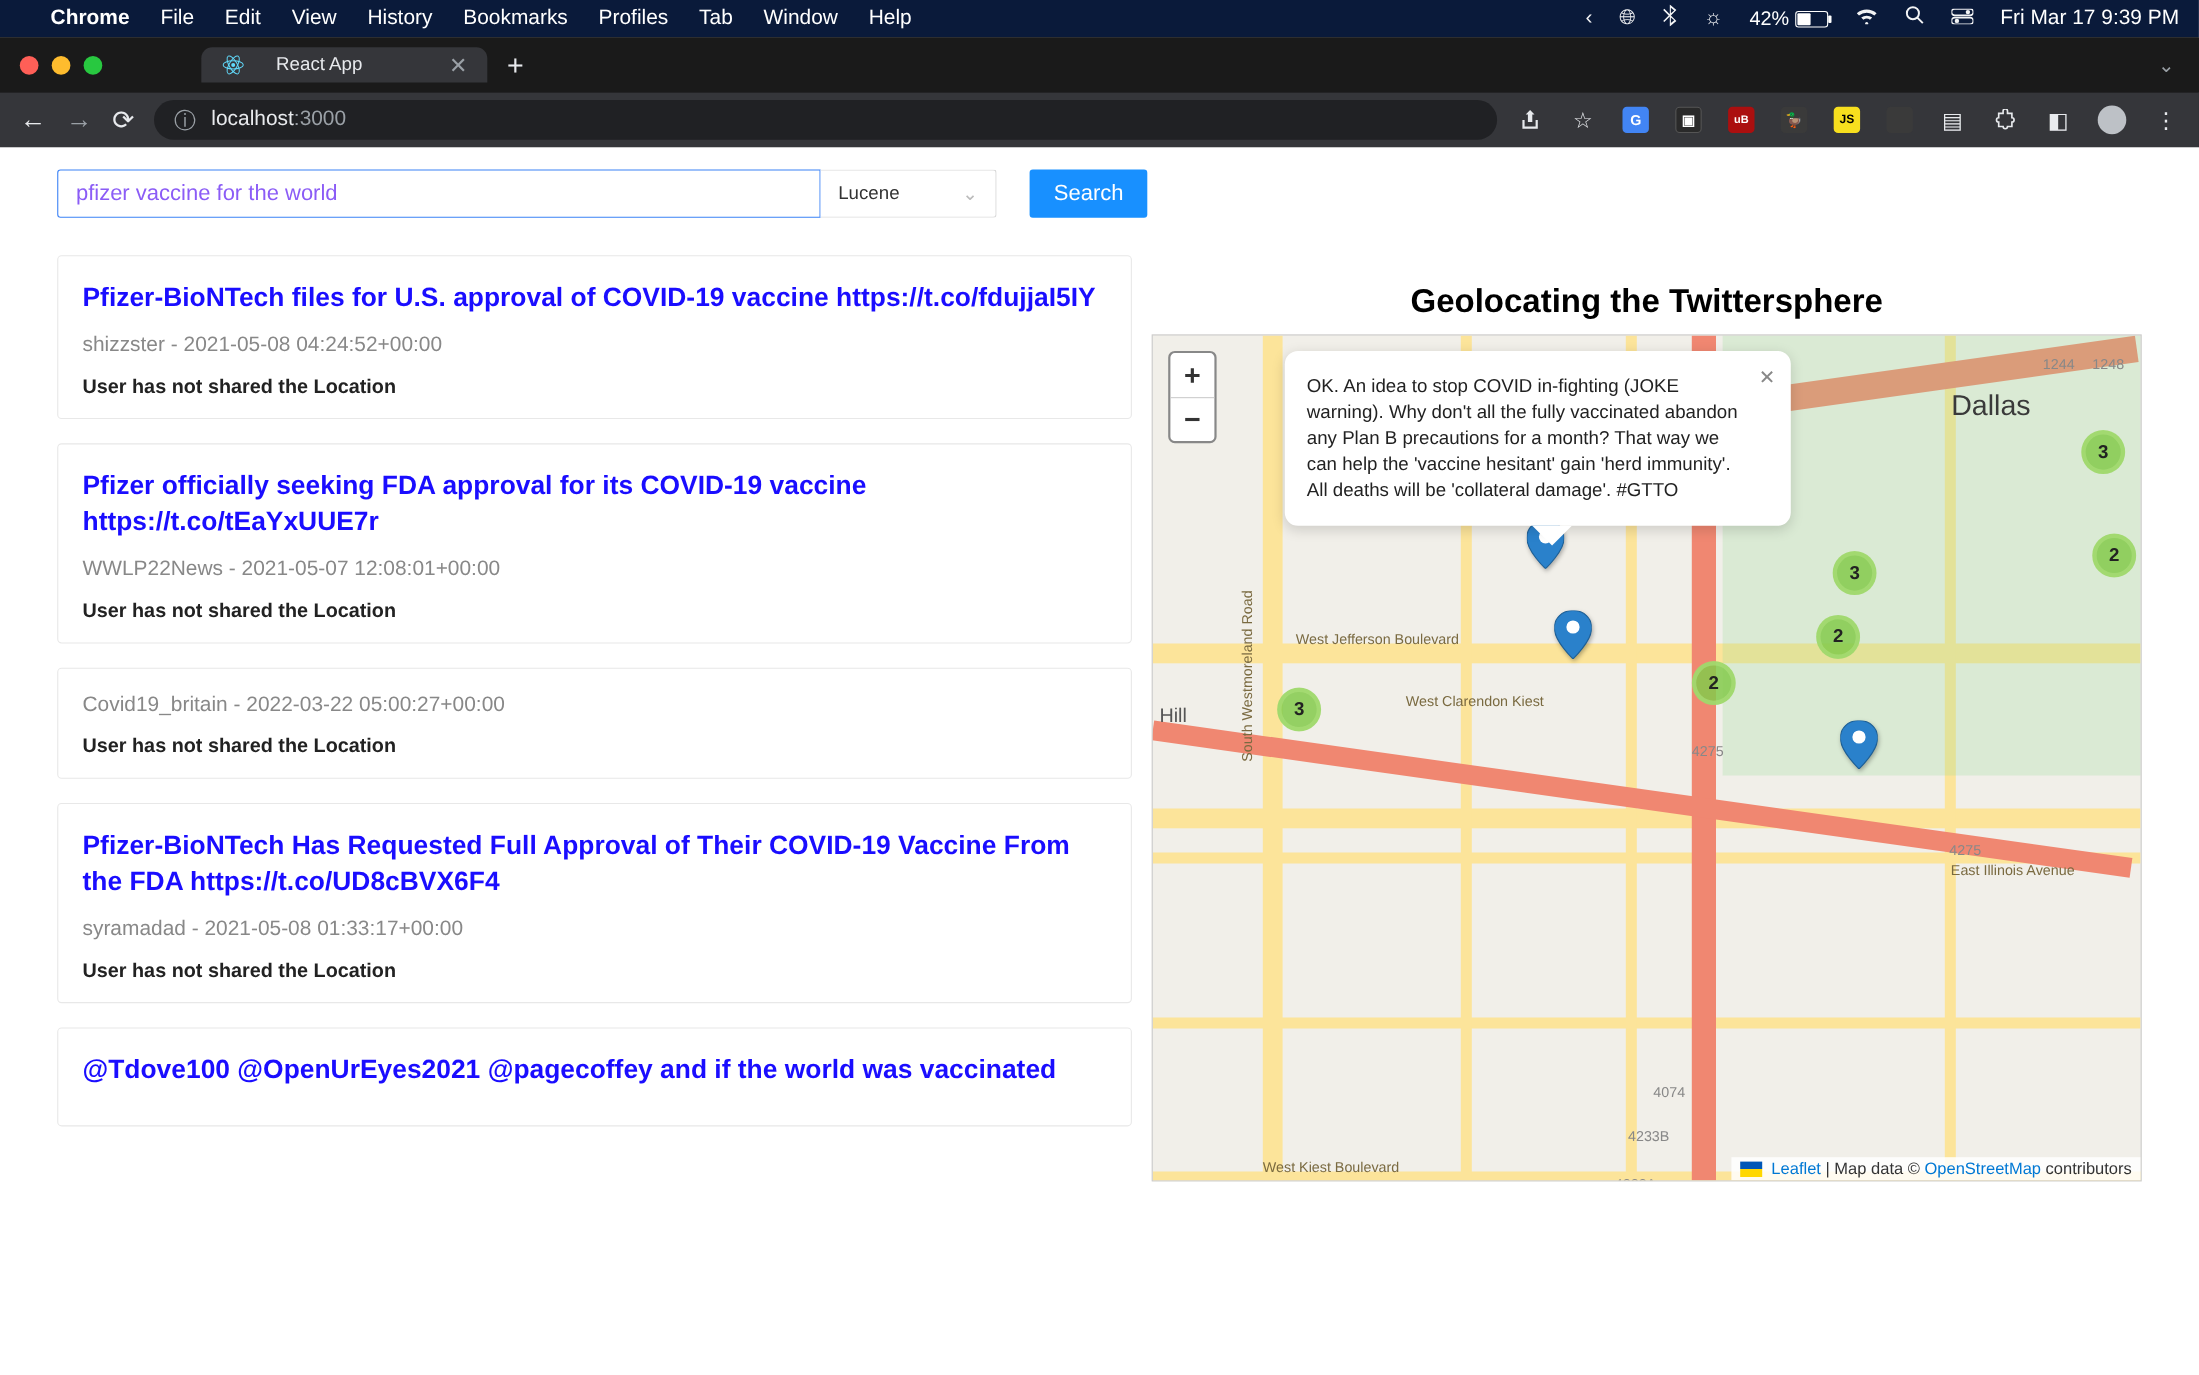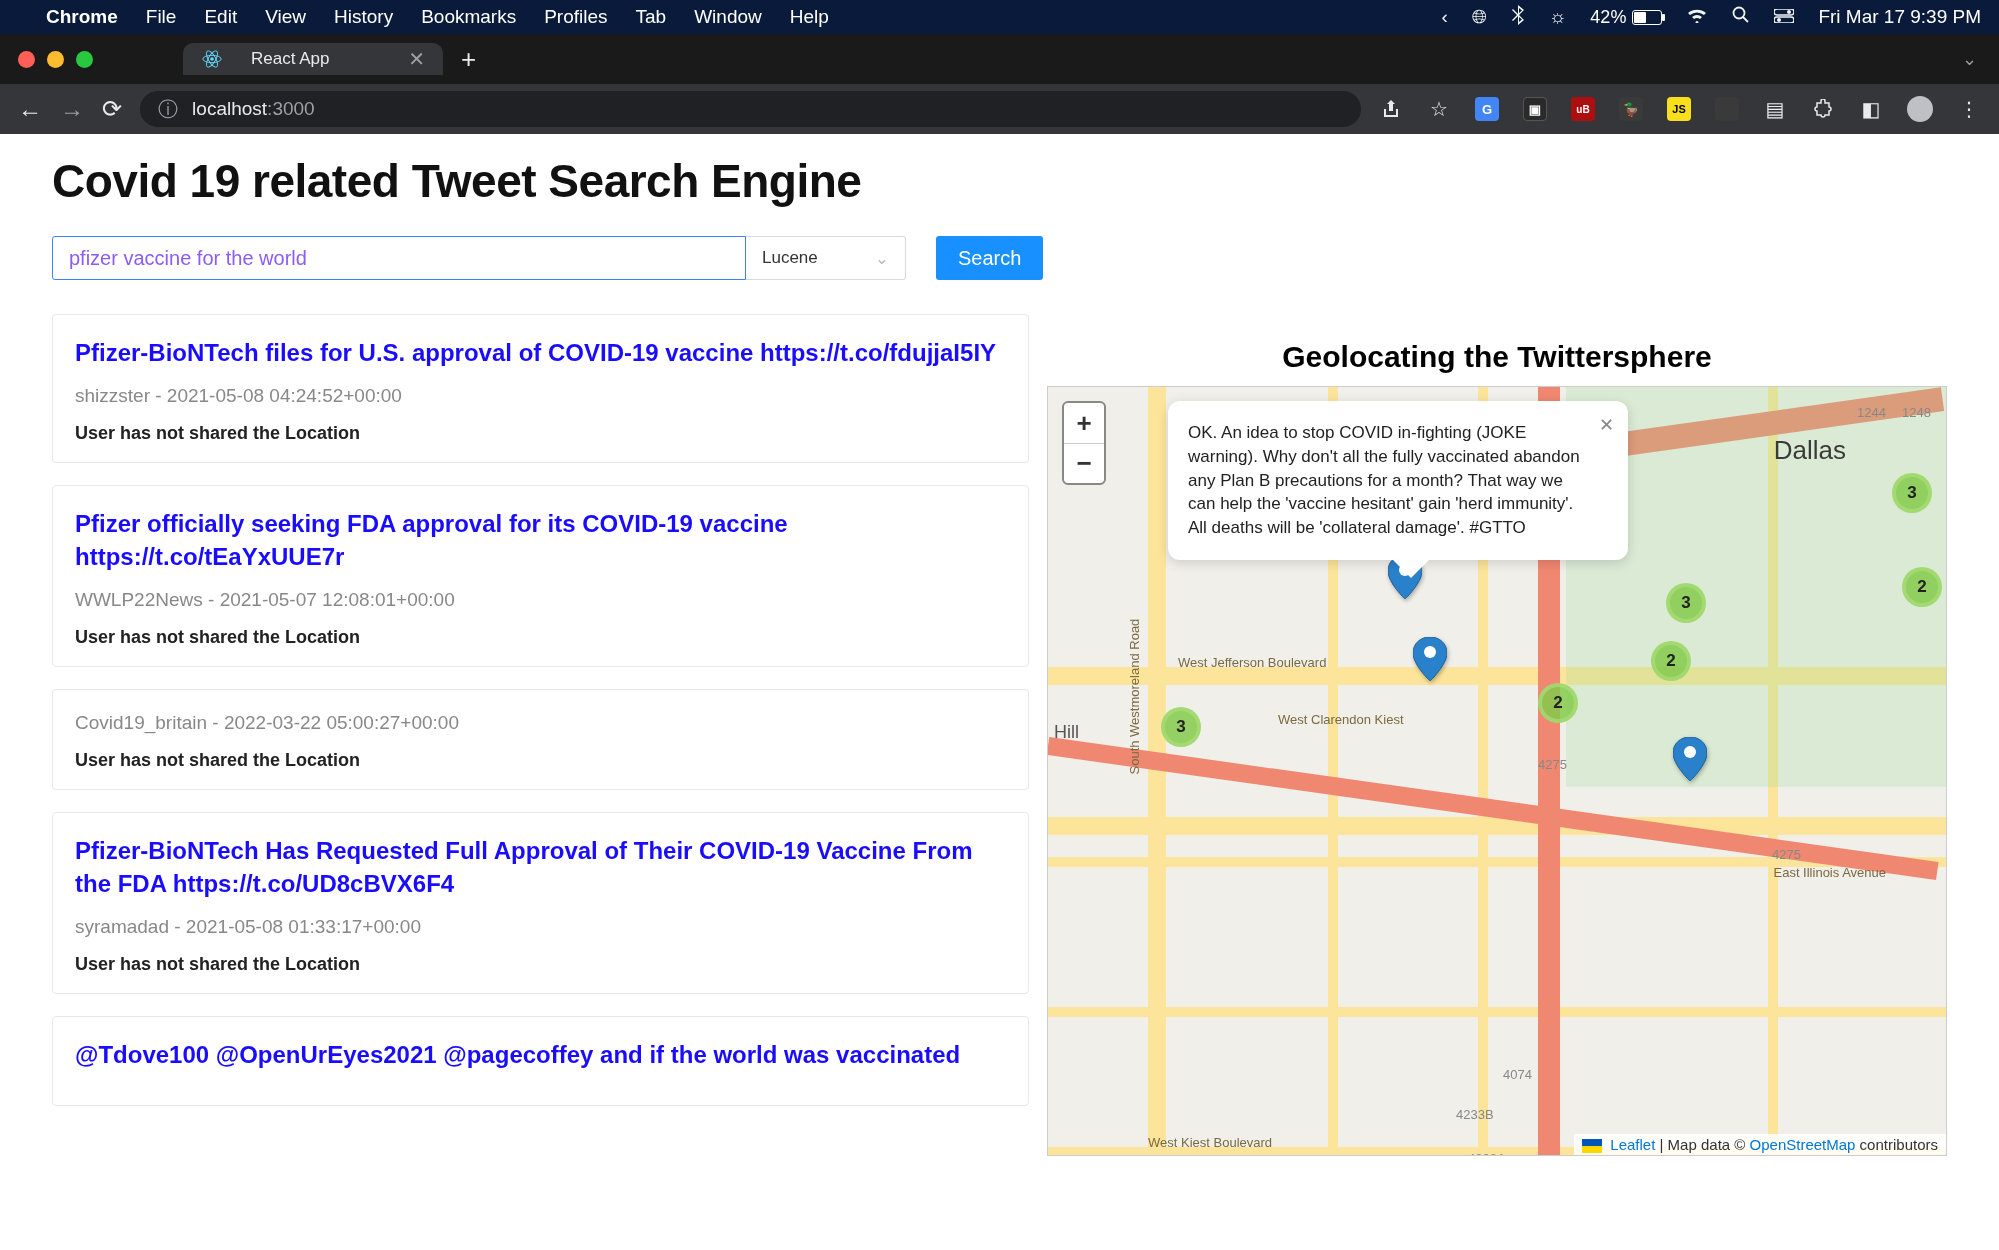--- a/index.html
+++ b/index.html
@@ -196,21 +196,20 @@
           </svg>
       </span>
       <span class="toolbar-icon">◧</span>
       <span class="avatar-icon"></span>
       <span class="toolbar-icon">⋮</span>
     </div>
   </div>
 </div>
 
 <div class="page">
-  <h1 class="page-title">Covid 19 related Tweet Search Engine</h1>
 
   <div class="search-row">
     <input class="search-input" value="pfizer vaccine for the world" style="">
     <div class="search-select">
       <span>Lucene</span>
       <span style="color:#bbb">⌄</span>
     </div>
     <button class="search-btn">Search</button>
   </div>
 
@@ -268,21 +267,21 @@
           <span class="road-label" style="top:325px;left:230px">West Clarendon Kiest</span>
           <span class="road-label" style="top:748px;left:100px">West Kiest Boulevard</span>
           <span class="road-label" style="top:478px;right:60px">East Illinois Avenue</span>
           <span class="road-label" style="top:380px;left:86px;transform:rotate(-90deg);transform-origin:left">South Westmoreland Road</span>
 
           <span style="position:absolute;top:18px;right:60px;font-size:13px;color:#888">1244</span>
           <span style="position:absolute;top:18px;right:15px;font-size:13px;color:#888">1248</span>
           <span style="position:absolute;top:370px;left:490px;font-size:13px;color:#888">4275</span>
           <span style="position:absolute;top:460px;right:145px;font-size:13px;color:#888">4275</span>
           <span style="position:absolute;top:680px;left:455px;font-size:13px;color:#888">4074</span>
-          <span style="position:absolute;top:720px;left:408px;font-size:13px;color:#888">4233B</span>
+          <span style="position:absolute;top:720px;left:432px;font-size:13px;color:#888">4233B</span>
           <span style="position:absolute;top:764px;left:420px;font-size:13px;color:#888">4228A</span>
         </div>
 
         <div class="zoom-ctrl">
           <div class="zoom-btn">+</div>
           <div class="zoom-btn">−</div>
         </div>
 
         <div class="popup">
           <span>OK. An idea to stop COVID in-fighting (JOKE warning). Why don't all the fully vaccinated abandon any Plan B precautions for a month? That way we can help the 'vaccine hesitant' gain 'herd immunity'. All deaths will be 'collateral damage'. #GTTO</span>

